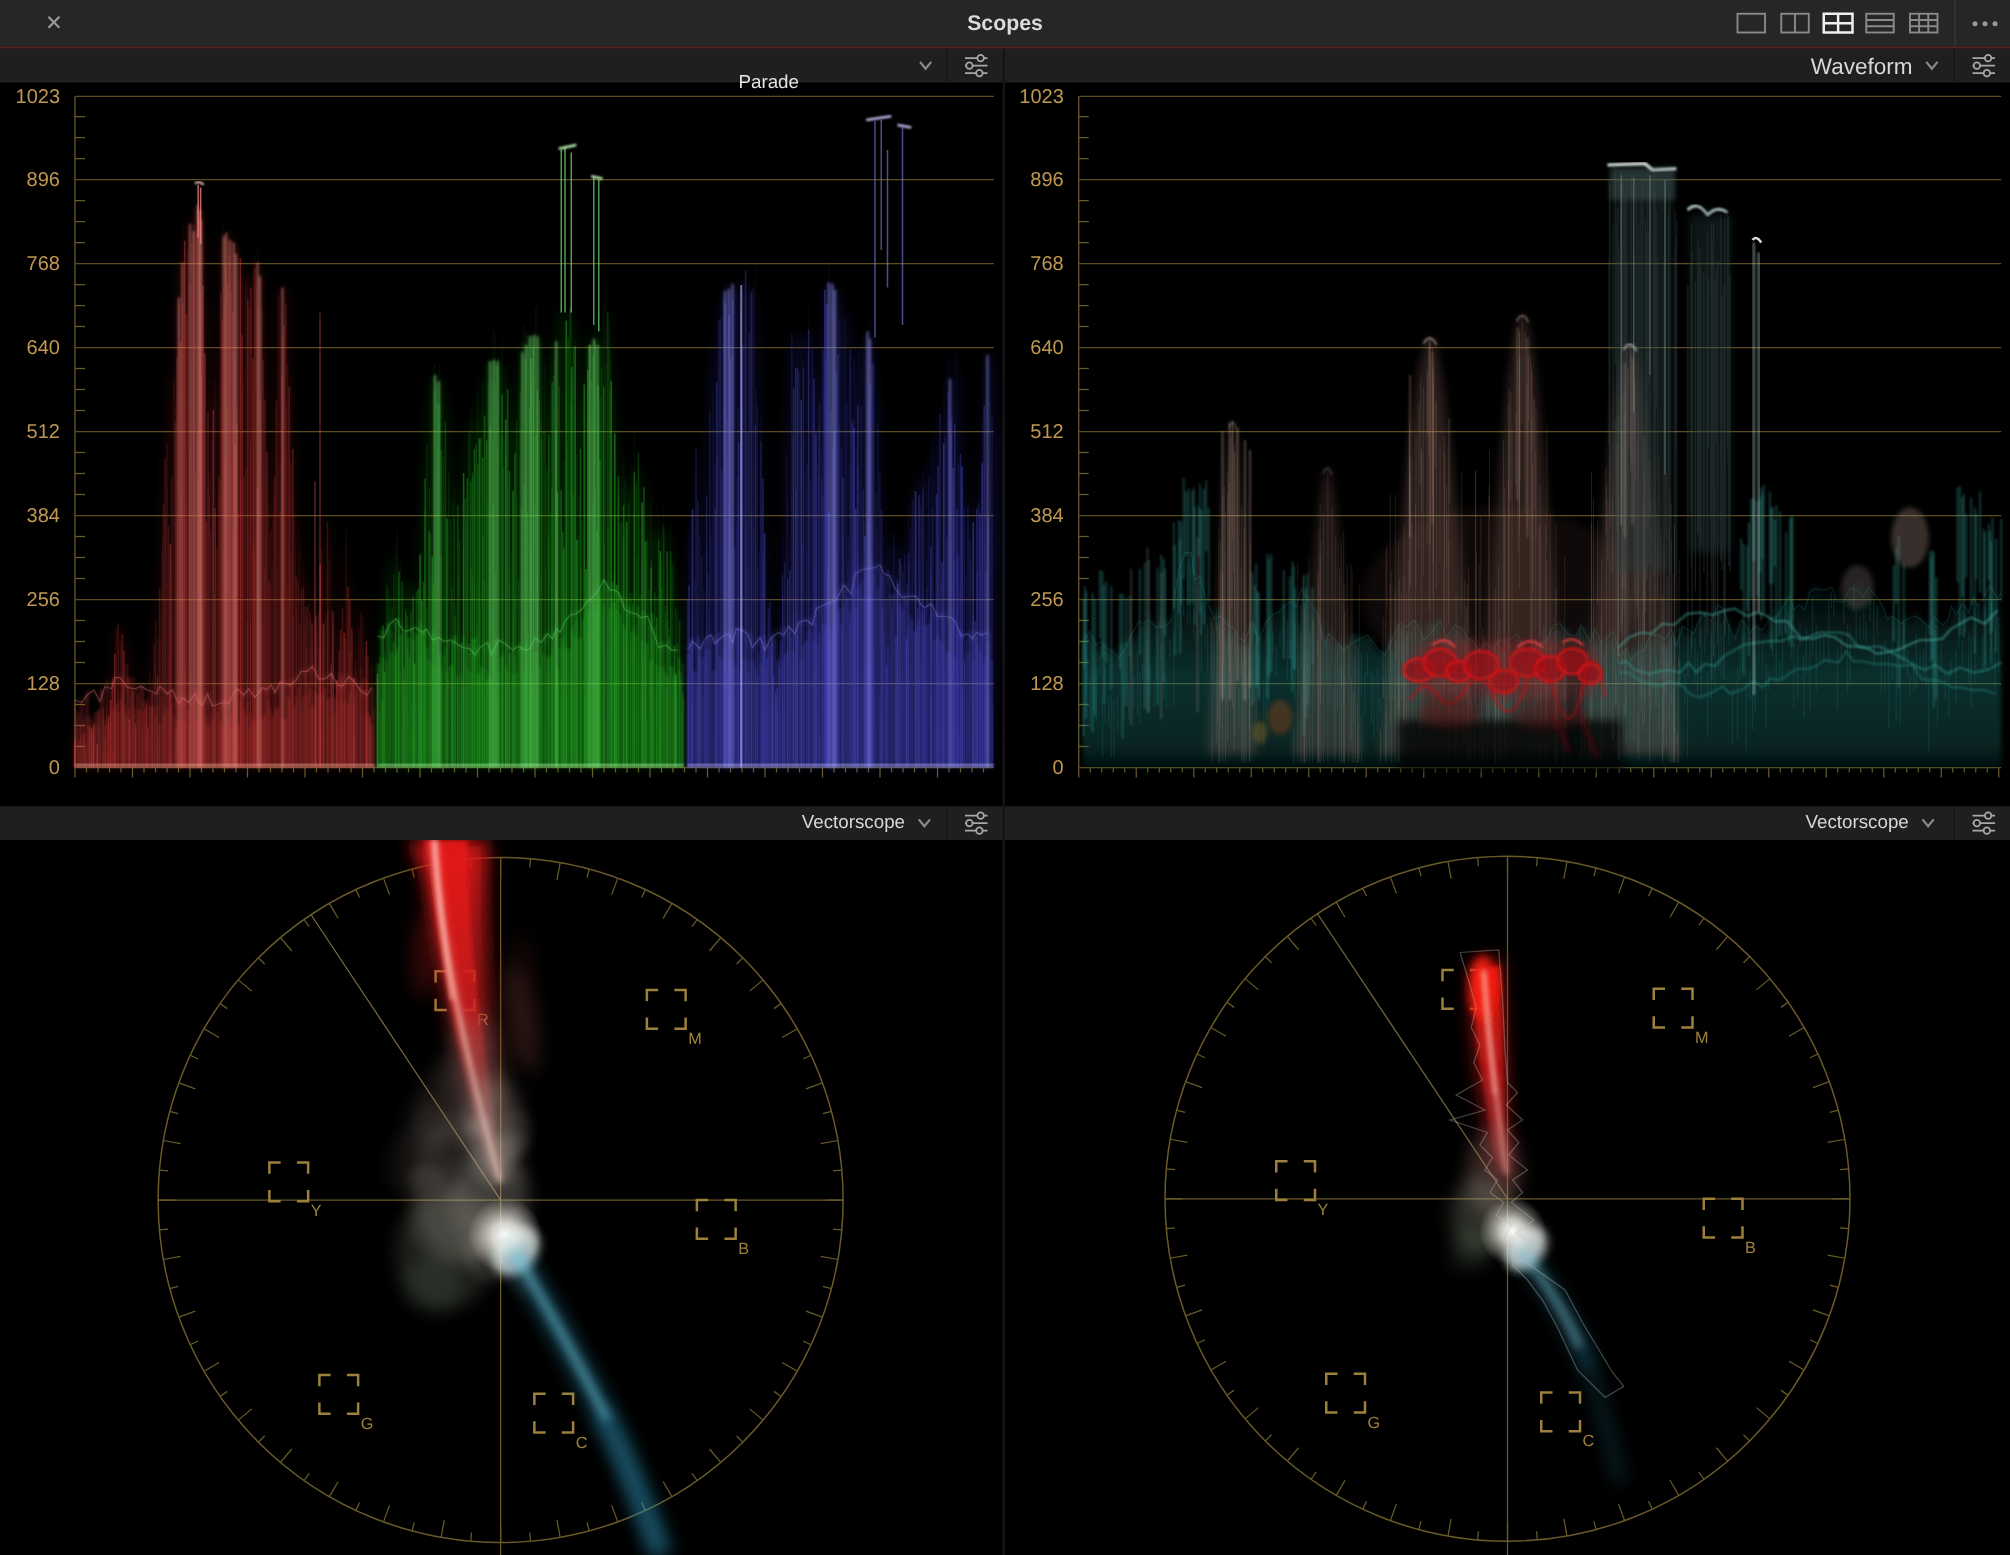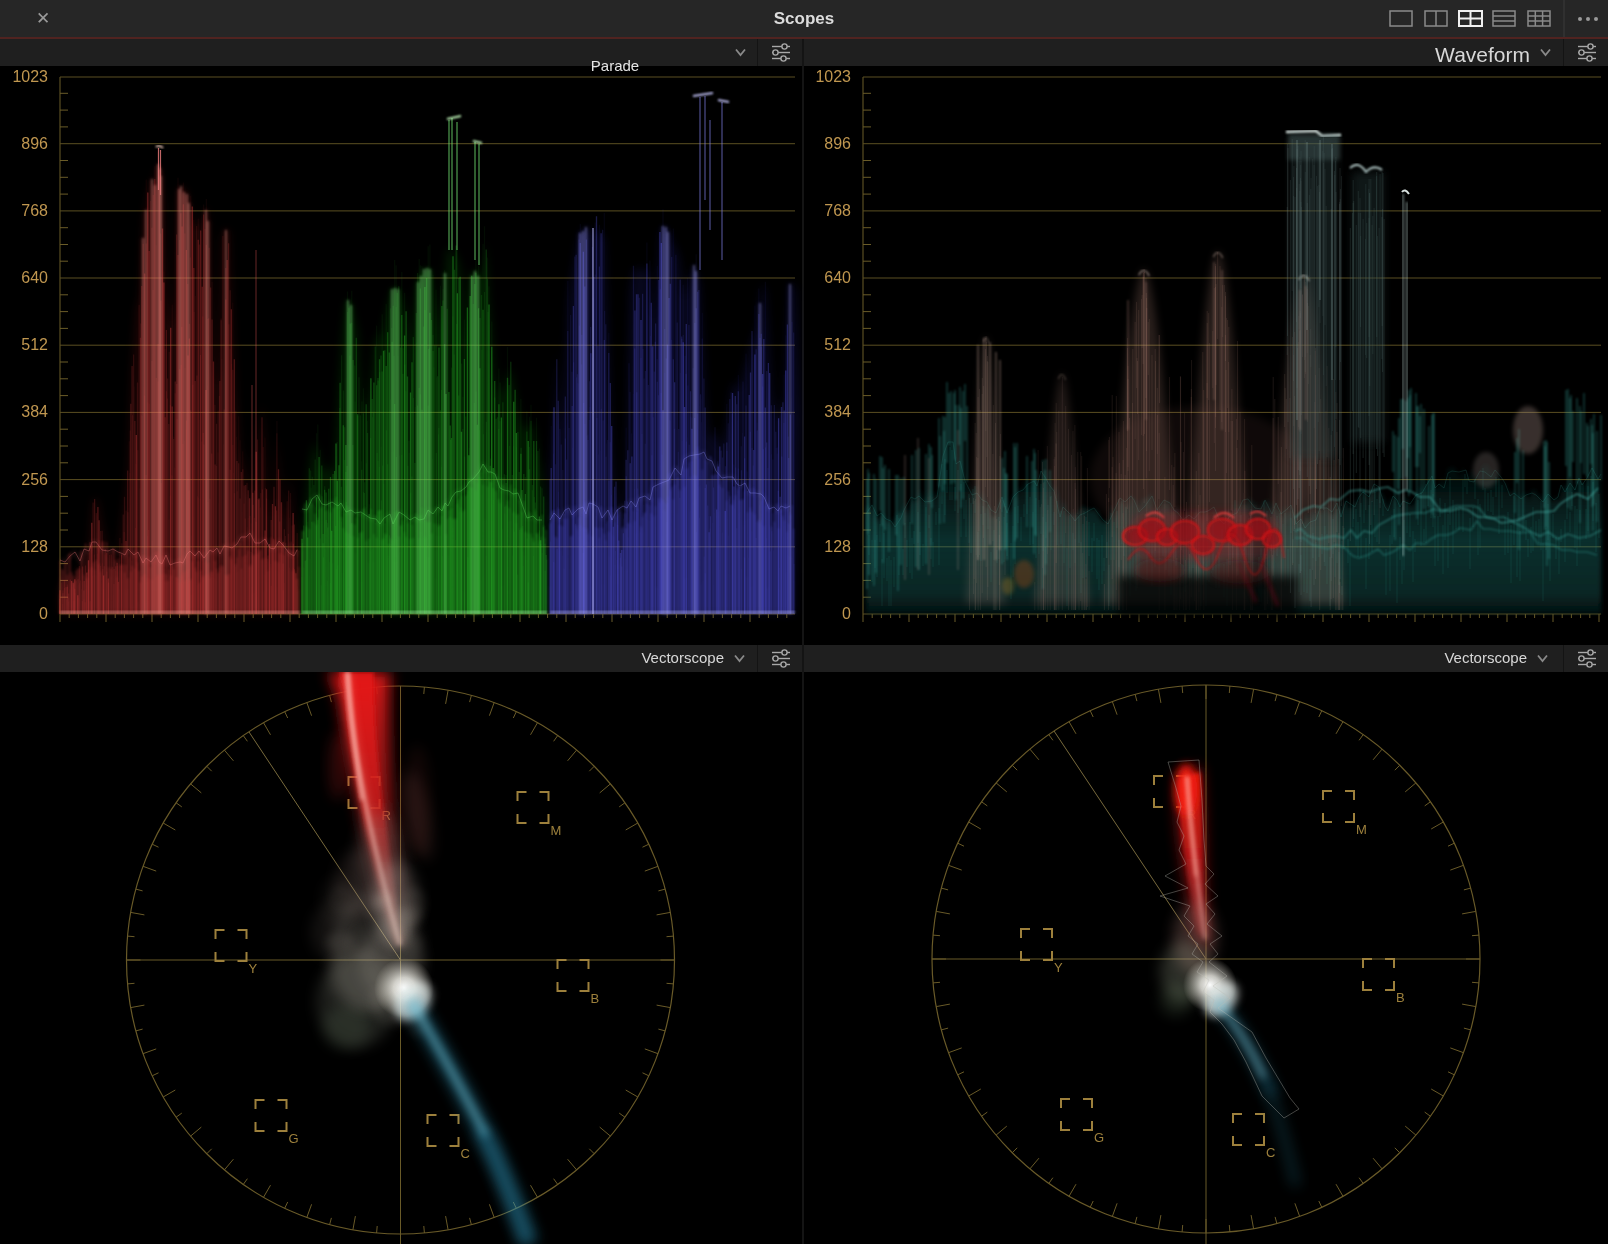--- a/index.html
+++ b/index.html
@@ -29,21 +29,21 @@
       <line x1="1528" y1="21" x2="1550" y2="21" stroke="#8a8a8a" stroke-width="1.5"></line>
       <line x1="1564" y1="0" x2="1564" y2="37" stroke="#3a3a3a" stroke-width="1"></line>
       <circle cx="1580" cy="19" r="2" fill="#9a9a9a"></circle>
       <circle cx="1588" cy="19" r="2" fill="#9a9a9a"></circle>
       <circle cx="1596" cy="19" r="2" fill="#9a9a9a"></circle>
     </svg>
 <div style="position:absolute;left:505px;top:57px;width:220px;text-align:center;font-size:15px;color:#e5e5e5;font-family:'Liberation Sans',sans-serif">Parade</div>
 <svg width="16" height="27" style="position:absolute;left:733px;top:39px">
       <path d="M3 10.5 L7.5 16 L12 10.5" stroke="#8a8a8a" stroke-width="1.8" fill="none"></path>
     </svg>
-<div style="position:absolute;left:1310px;top:43px;width:220px;text-align:right;font-size:21px;color:#d8d8d8;font-family:'Liberation Sans',sans-serif">Waveform</div>
+<div style="position:absolute;left:1310px;top:43px;width:220px;text-align:right;font-size:18px;color:#d8d8d8;font-family:'Liberation Sans',sans-serif">Waveform</div>
 <svg width="16" height="27" style="position:absolute;left:1538px;top:39px">
       <path d="M3 10.5 L7.5 16 L12 10.5" stroke="#8a8a8a" stroke-width="1.8" fill="none"></path>
     </svg>
 <div style="position:absolute;left:504px;top:649px;width:220px;text-align:right;font-size:15px;color:#d8d8d8;font-family:'Liberation Sans',sans-serif">Vectorscope</div>
 <svg width="16" height="27" style="position:absolute;left:732px;top:645px">
       <path d="M3 10.5 L7.5 16 L12 10.5" stroke="#8a8a8a" stroke-width="1.8" fill="none"></path>
     </svg>
 <div style="position:absolute;left:1307px;top:649px;width:220px;text-align:right;font-size:15px;color:#d8d8d8;font-family:'Liberation Sans',sans-serif">Vectorscope</div>
 <svg width="16" height="27" style="position:absolute;left:1535px;top:645px">
       <path d="M3 10.5 L7.5 16 L12 10.5" stroke="#8a8a8a" stroke-width="1.8" fill="none"></path>

